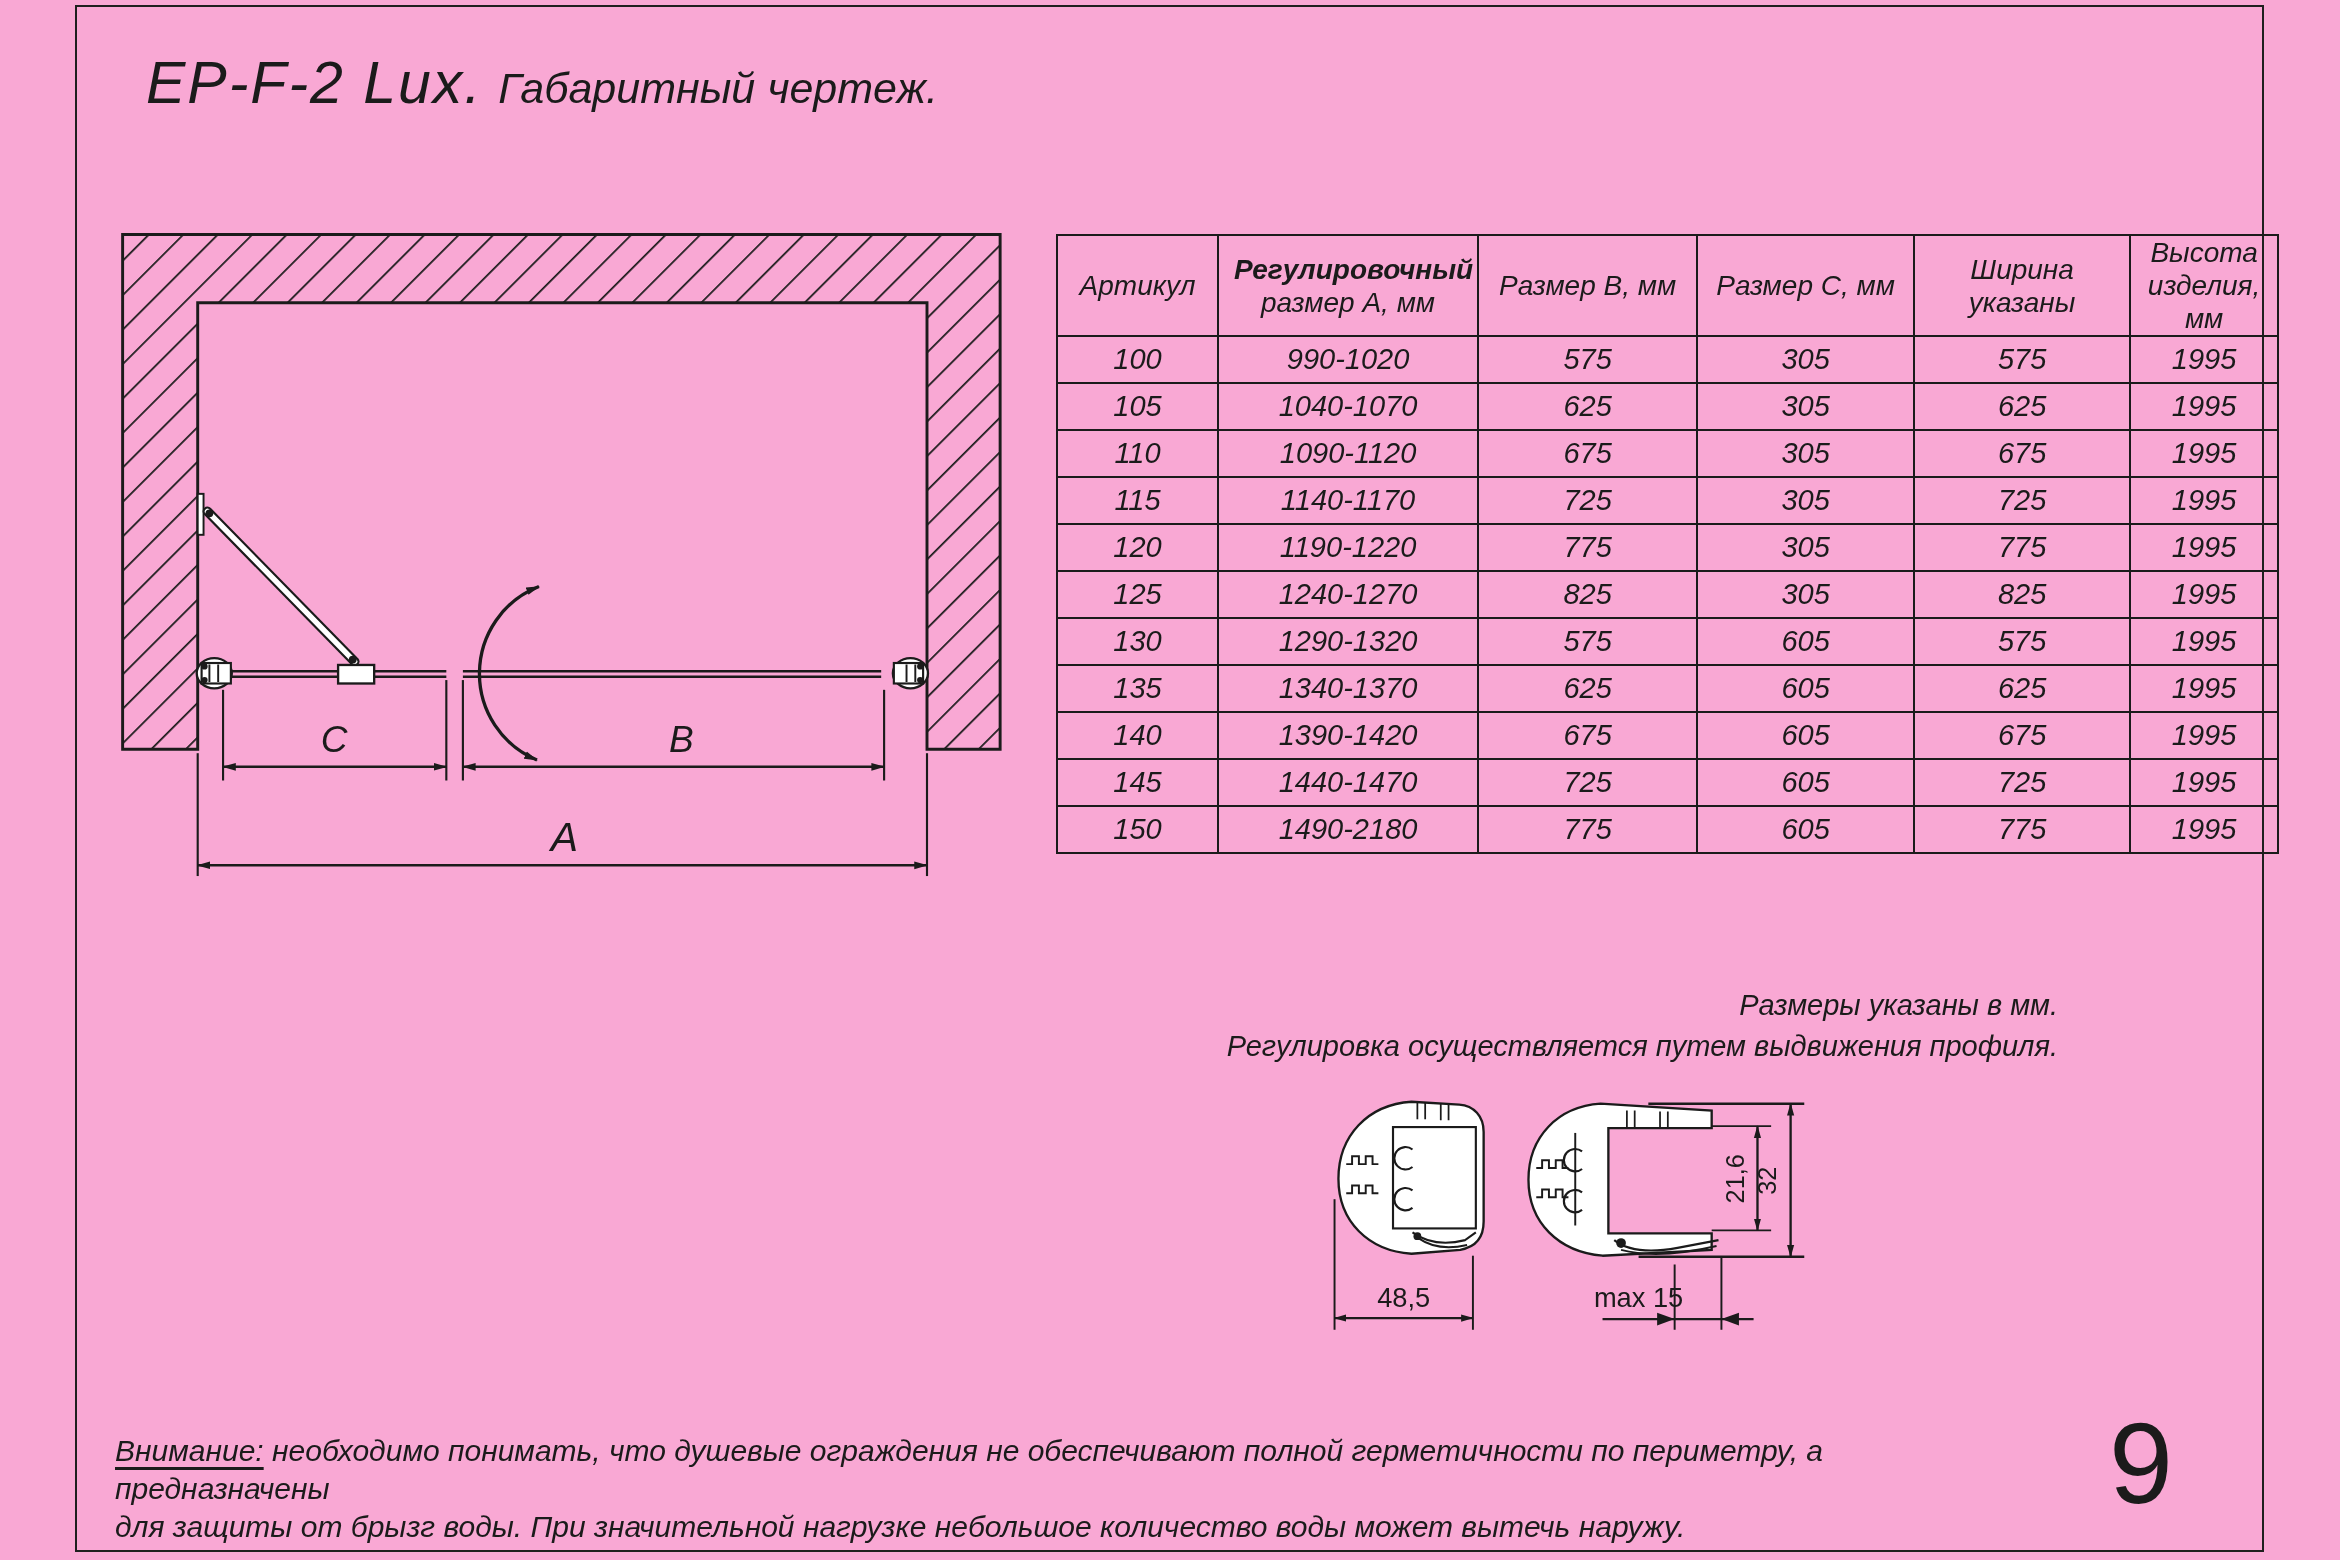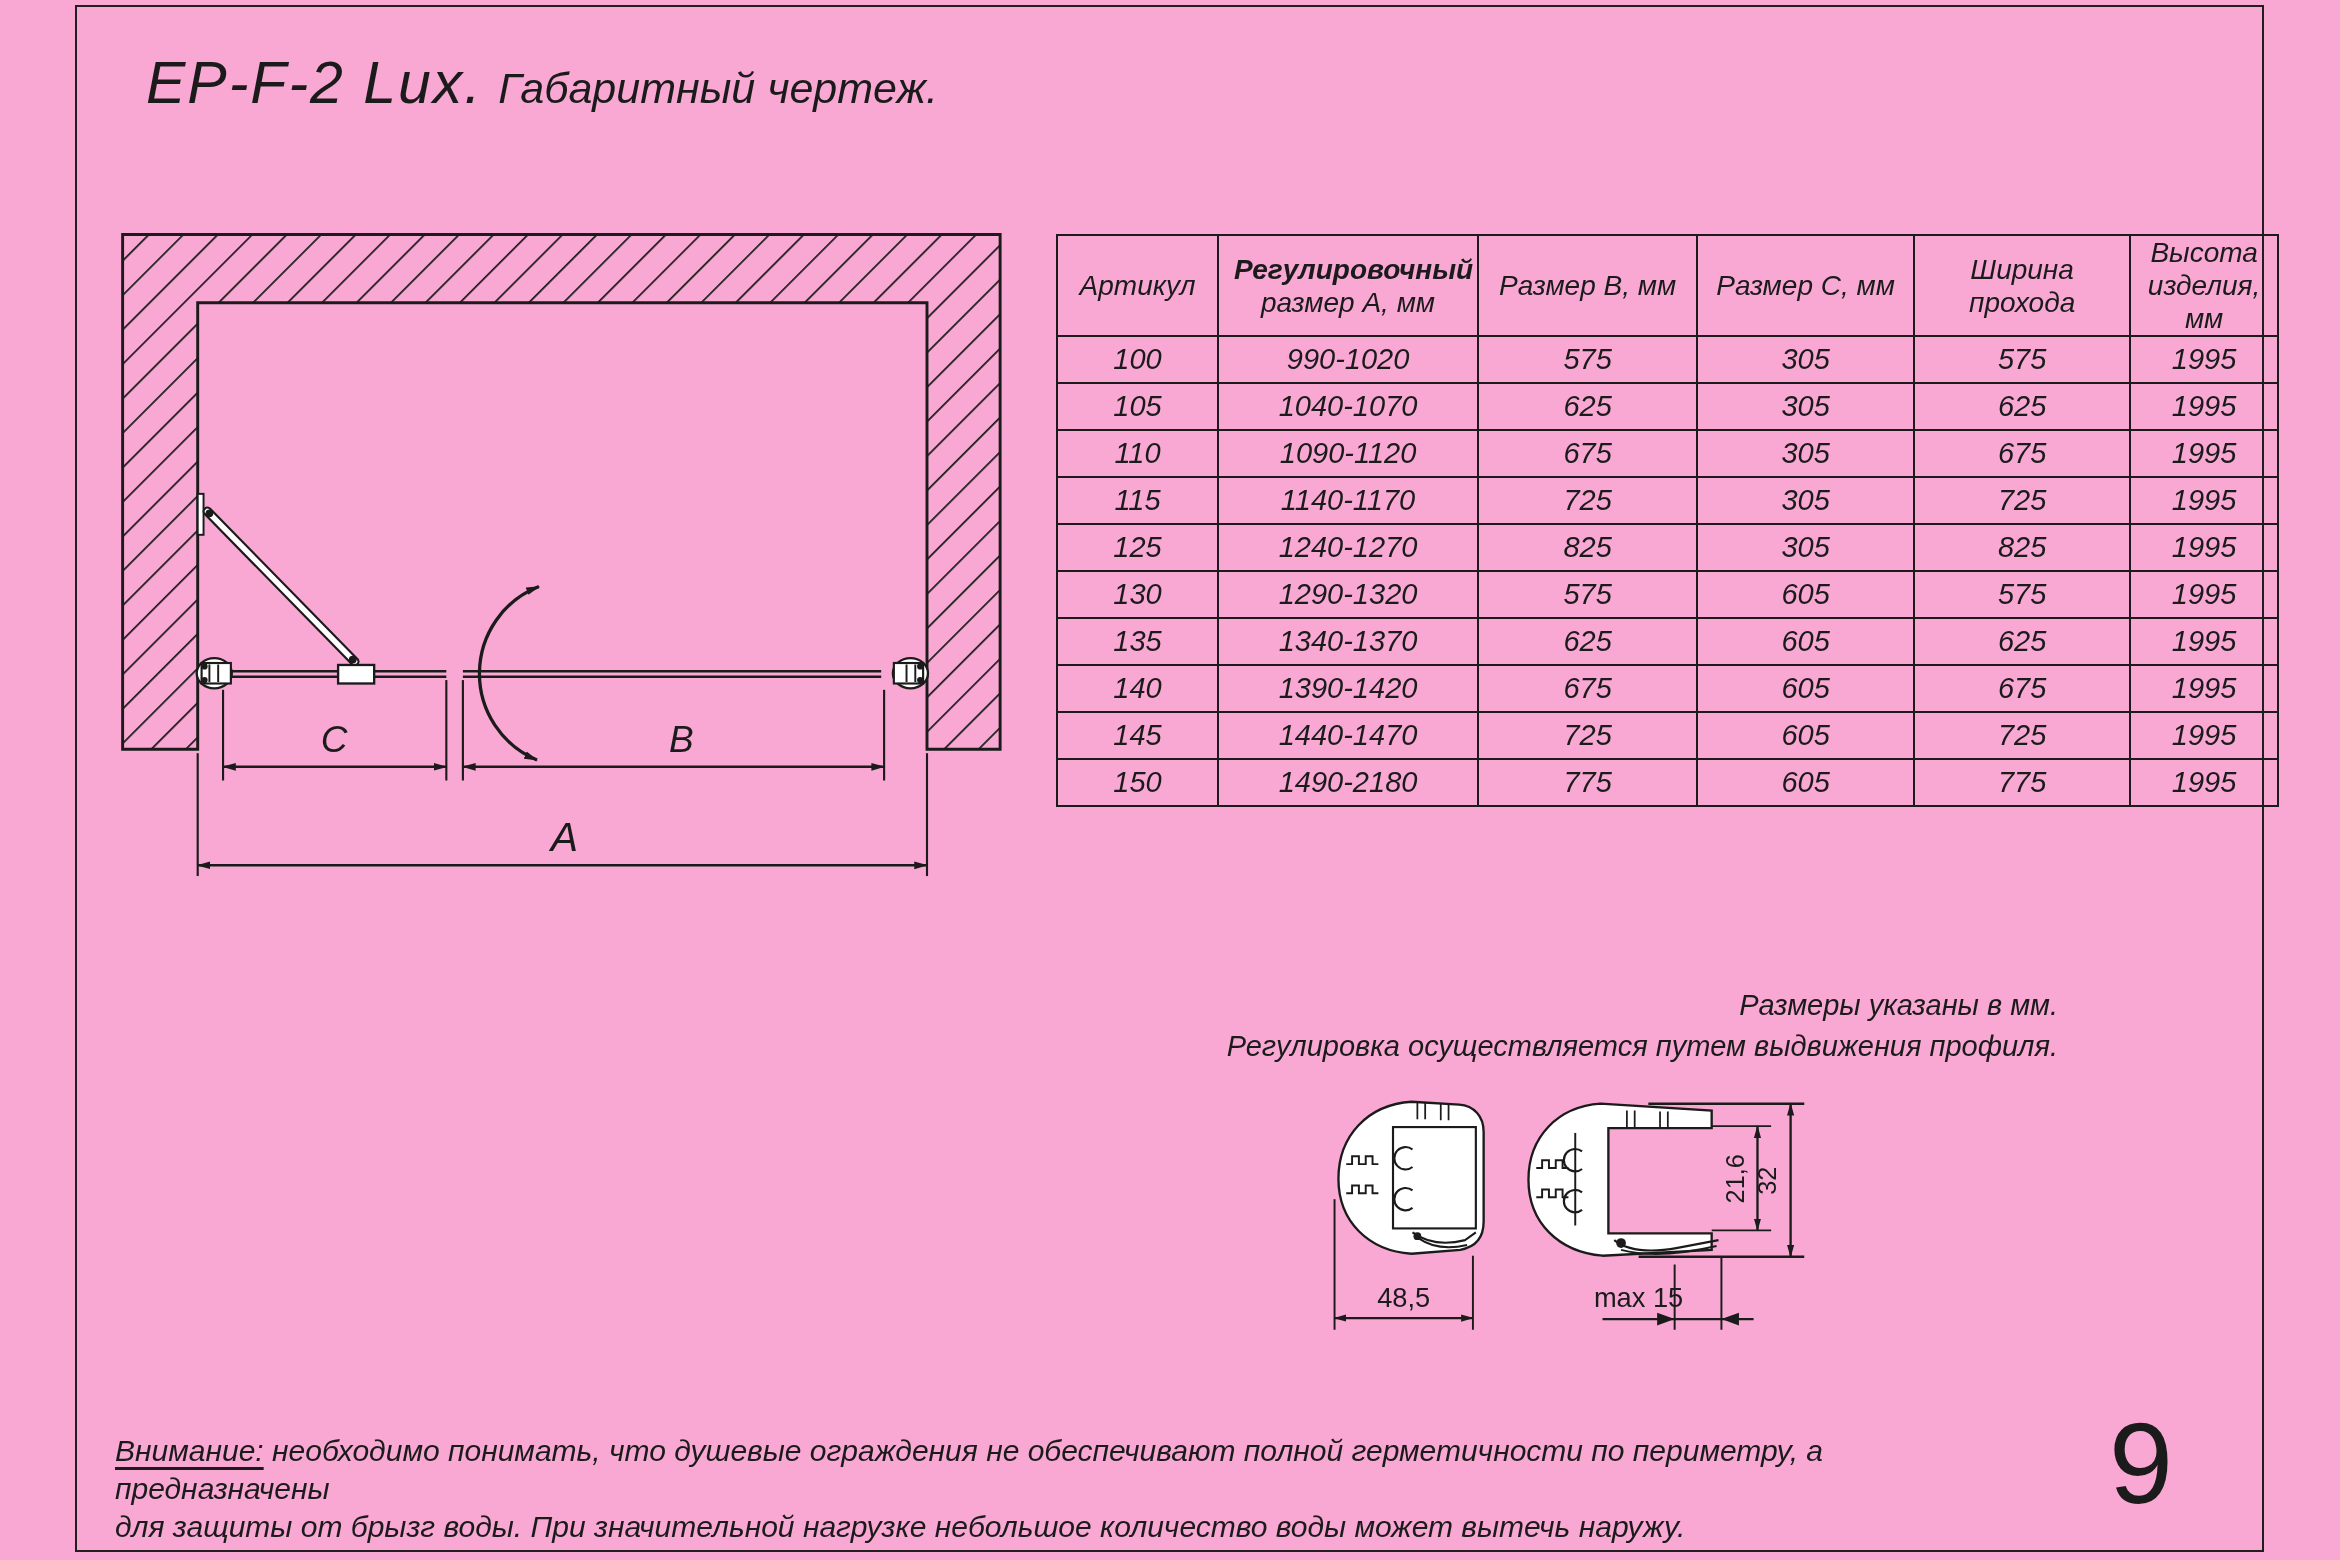--- a/index.html
+++ b/index.html
@@ -127,21 +127,21 @@
       <col style="width:217px">
         <col style="width:216px">
         <col style="width:148px">
     </colgroup>
     <thead>
         <tr>
           <th><span>Артикул</span></th>
           <th><span class="b">Регулировочный</span><br><span>размер А, мм</span></th>
           <th><span>Размер В, мм</span></th>
           <th><span>Размер С, мм</span></th>
-          <th><span>Ширина</span><br><span>прохода</span></th>
+          <th><span>Ширина</span><br><span>указаны</span></th>
           <th><span>Высота</span><br><span>изделия,</span><br><span>мм</span></th>
         </tr>
       </thead>
     <tbody>
         <tr>
           <td>100</td>
           <td>990-1020</td>
           <td>575</td>
           <td>305</td>
           <td>575</td>
@@ -162,20 +162,28 @@
           <td>305</td>
           <td>675</td>
           <td>1995</td>
         </tr>
         <tr>
           <td>115</td>
           <td>1140-1170</td>
           <td>725</td>
           <td>305</td>
           <td>725</td>
+          <td>1995</td>
+        </tr>
+        <tr>
+          <td>120</td>
+          <td>1190-1220</td>
+          <td>775</td>
+          <td>305</td>
+          <td>775</td>
           <td>1995</td>
         </tr>
         <tr>
           <td>125</td>
           <td>1240-1270</td>
           <td>825</td>
           <td>305</td>
           <td>825</td>
           <td>1995</td>
         </tr>

